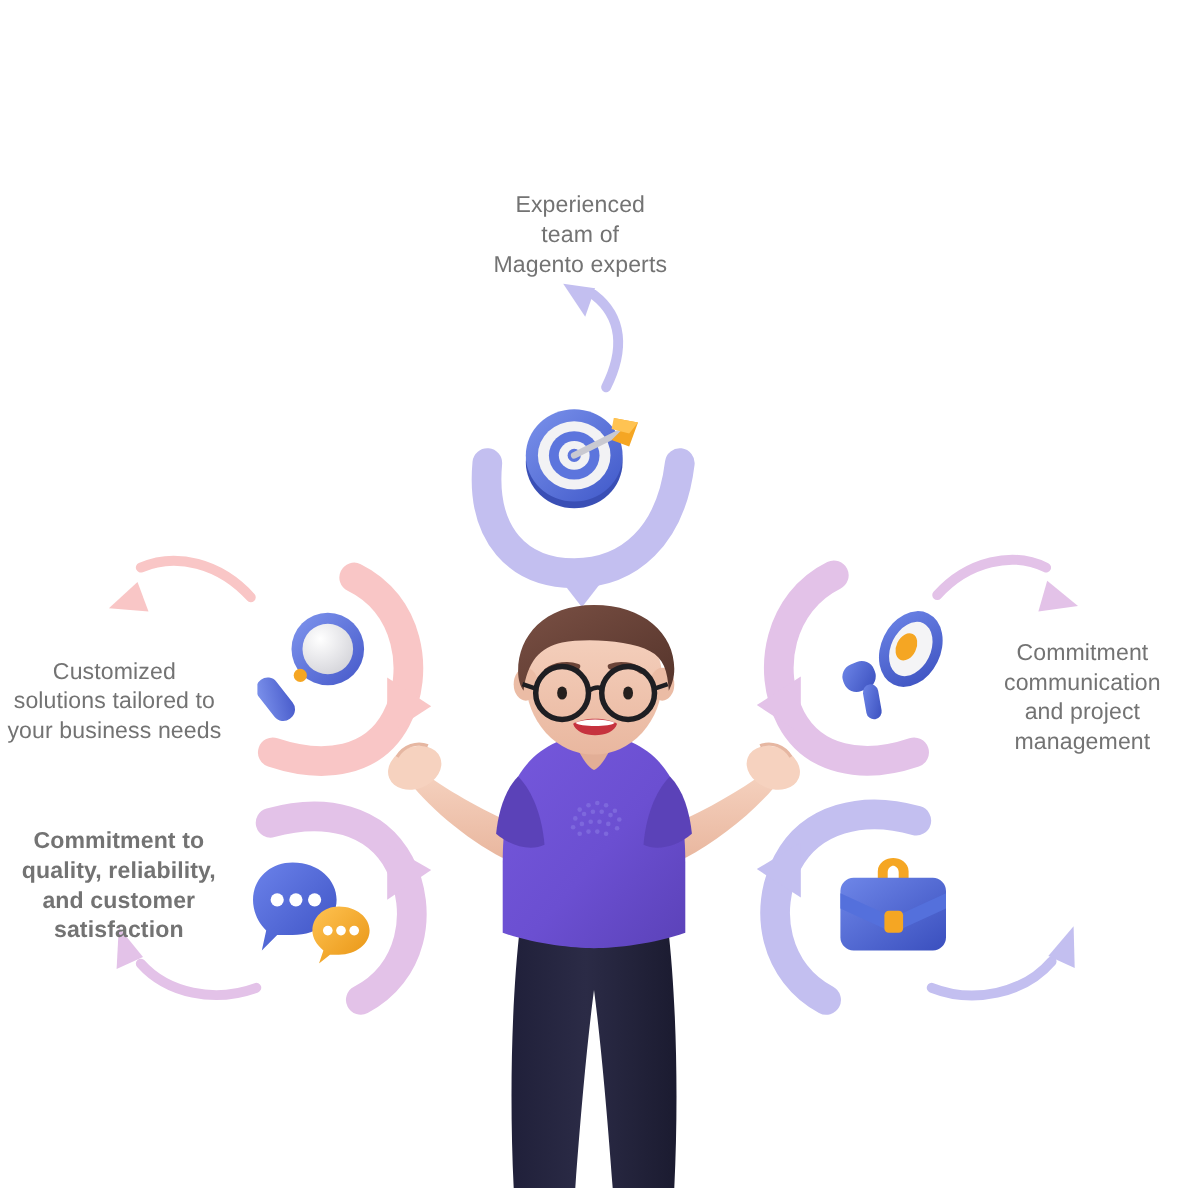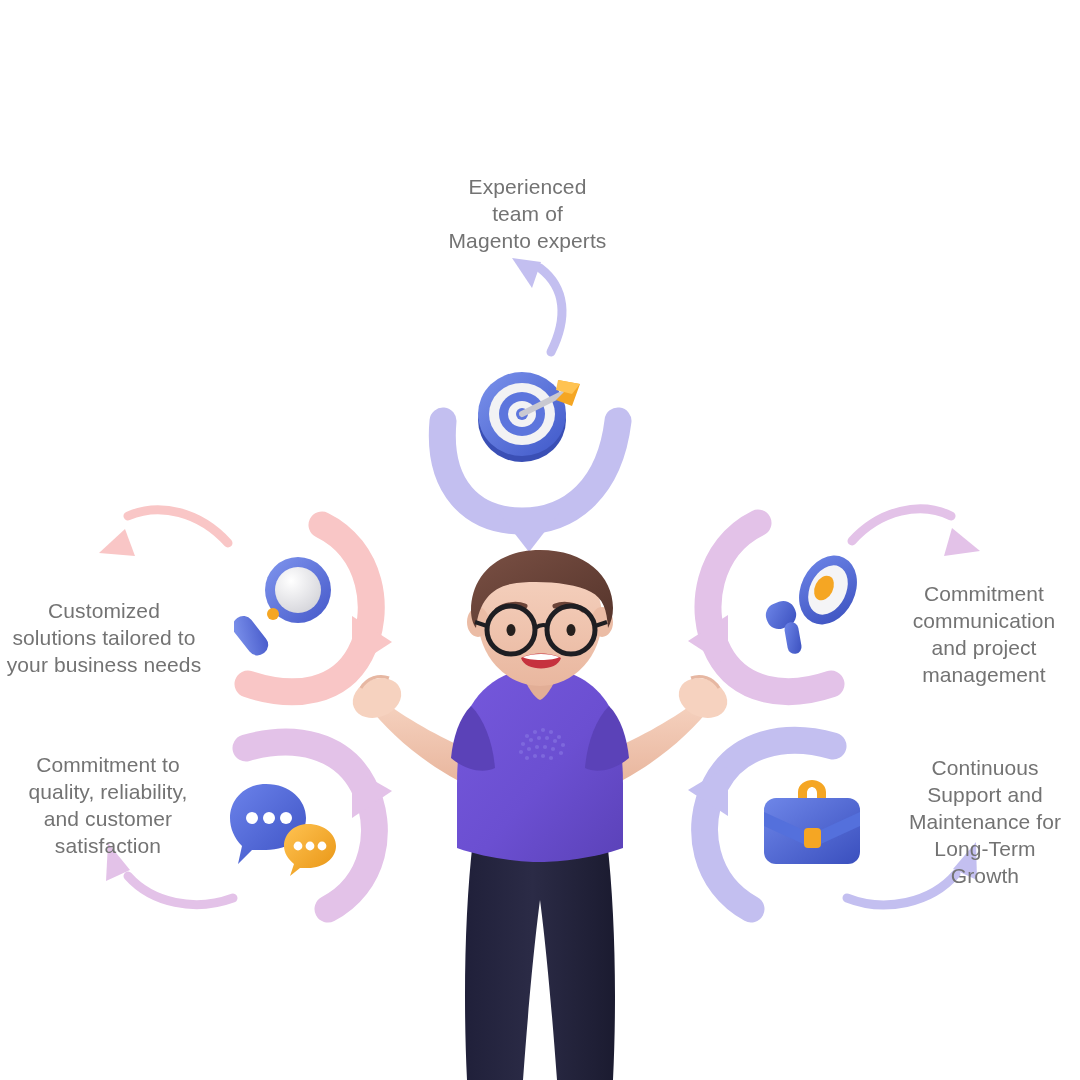--- a/index.html
+++ b/index.html
@@ -19,21 +19,21 @@
     position: absolute;
     color: #737373;
     font-size: 21px;
     line-height: 1.28;
     font-weight: 400;
     letter-spacing: 0.1px;
     white-space: pre-line;
   }
   #label-top      { left: 405px; top: 174px; width: 245px; text-align: center; }
   #label-left-up  { left: 0px;   top: 578px; width: 208px; text-align: center; margin-top: 20px; }
-  #label-left-dn  { left: 6px;   top: 752px; width: 204px; text-align: center; }
+  #label-left-dn  { left: 6px;   top: 752px; width: 204px; text-align: center; font-weight: bold; }
   #label-right-up { left: 888px; top: 581px; width: 192px; text-align: center; }
   #label-right-dn { left: 890px; top: 755px; width: 190px; text-align: center; }
 
   .svg-layer {
     position: absolute;
     left: 0; top: 0;
     width: 1080px;
     height: 1080px;
   }
   .icon {
@@ -295,19 +295,14 @@
 solutions tailored to
 your business needs</div>
   <div class="label" id="label-left-dn">Commitment to
 quality, reliability,
 and customer
 satisfaction</div>
   <div class="label" id="label-right-up">Commitment
 communication
 and project
 management</div>
-  <div class="label" id="label-right-dn">Continuous
-Support and
-Maintenance for
-Long-Term
-Growth</div>
 
 </div>
 
 </body></html>

